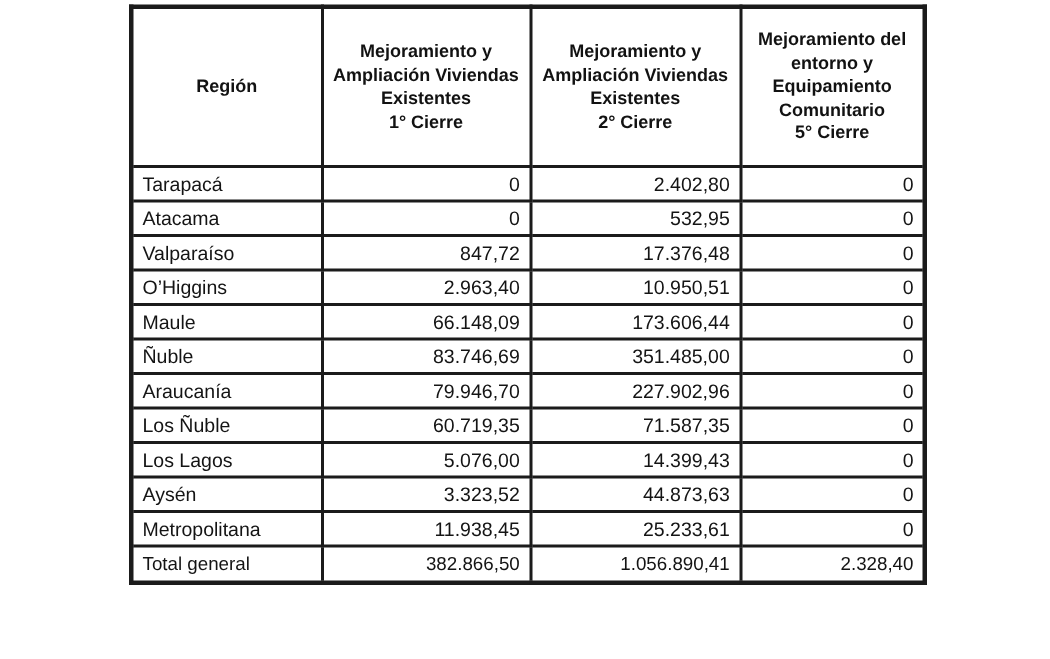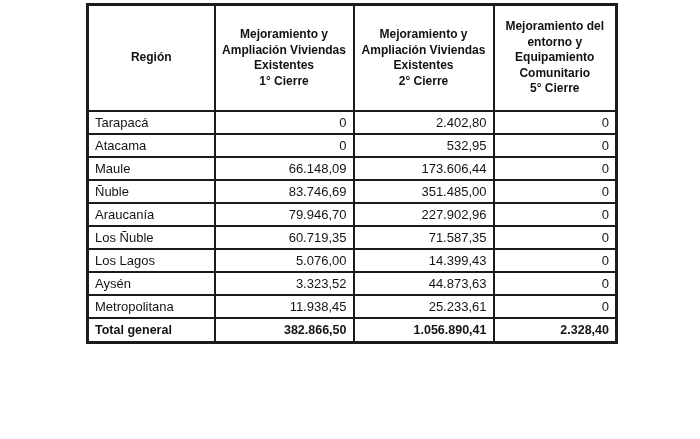--- a/index.html
+++ b/index.html
@@ -52,21 +52,21 @@
     padding: 1px 6px;
     vertical-align: middle;
   }
   td.region-cell {
     text-align: left;
   }
   td.num-cell {
     text-align: right;
   }
   tfoot td {
-    font-weight: bold;
+    font-weight: normal;
     font-size: 12.5px;
     line-height: 15px;
     height: 20px;
     padding: 1px 6px;
     vertical-align: middle;
   }
 </style>
 </head>
 <body>
 
@@ -100,20 +100,32 @@
         <tr>
           <td class="region-cell">Tarapacá</td>
           <td class="num-cell">0</td>
           <td class="num-cell">2.402,80</td>
           <td class="num-cell">0</td>
         </tr>
         <tr>
           <td class="region-cell">Atacama</td>
           <td class="num-cell">0</td>
           <td class="num-cell">532,95</td>
+          <td class="num-cell">0</td>
+        </tr>
+        <tr>
+          <td class="region-cell">Valparaíso</td>
+          <td class="num-cell">847,72</td>
+          <td class="num-cell">17.376,48</td>
+          <td class="num-cell">0</td>
+        </tr>
+        <tr>
+          <td class="region-cell">O’Higgins</td>
+          <td class="num-cell">2.963,40</td>
+          <td class="num-cell">10.950,51</td>
           <td class="num-cell">0</td>
         </tr>
         <tr>
           <td class="region-cell">Maule</td>
           <td class="num-cell">66.148,09</td>
           <td class="num-cell">173.606,44</td>
           <td class="num-cell">0</td>
         </tr>
         <tr>
           <td class="region-cell">Ñuble</td>

